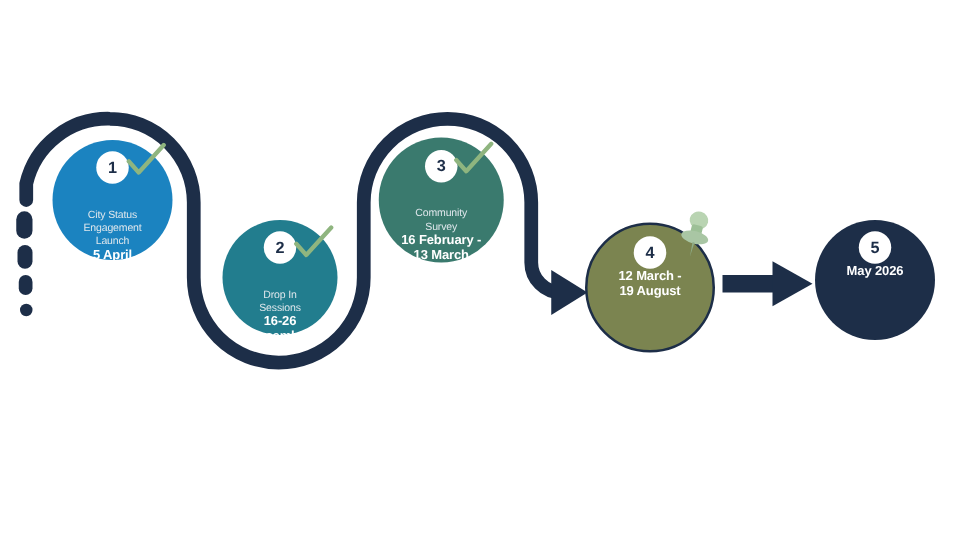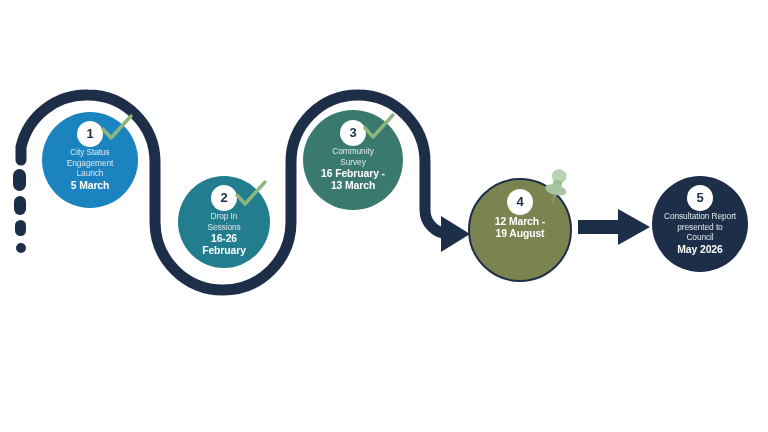--- a/index.html
+++ b/index.html
@@ -49,20 +49,21 @@
     text-align: center;
     flex: none;
   }
   .node-label {
     color: #dfe7ec;
     font-size: 8.4px;
     line-height: 10.6px;
     letter-spacing: -0.1px;
     padding: 0 4px;
     white-space: pre-line;
+    margin-top: 19px;
   }
   .node-date {
     color: #ffffff;
     font-size: 10.4px;
     font-weight: bold;
     line-height: 12.2px;
     letter-spacing: -0.1px;
     padding: 0 2px;
     white-space: pre-line;
     margin-top: 1px;
@@ -108,32 +109,32 @@
       <rect x="578" y="220" width="48" height="14" fill="#1d2e48"></rect>
       <polygon points="618,209 650,227 618,245" fill="#1d2e48"></polygon>
     </g>
   </svg>
 
   <div class="node" style="left:42px; top:112px; width:96px; height:96px; background:#1b83c0; padding-top:9px;">
     <div class="badge">1</div>
     <div class="node-label">City Status
 Engagement
 Launch</div>
-    <div class="node-date">5 March</div>
+    <div class="node-date">5 April</div>
   </div>
   <svg class="check" style="left:100px; top:114px; width:34px; height:30px;" viewBox="0 0 34 30">
     <path d="M3 15 L11 24 L31 2" fill="none" stroke="#8fb57f" stroke-width="3.4" stroke-linecap="round" stroke-linejoin="round"></path>
   </svg>
 
   <div class="node" style="left:178px; top:176px; width:92px; height:92px; background:#227d8e; padding-top:9px;">
     <div class="badge">2</div>
     <div class="node-label">Drop In
 Sessions</div>
     <div class="node-date">16-26
-February</div>
+December</div>
   </div>
   <svg class="check" style="left:234px; top:180px; width:34px; height:30px;" viewBox="0 0 34 30">
     <path d="M3 15 L11 24 L31 2" fill="none" stroke="#8fb57f" stroke-width="3.4" stroke-linecap="round" stroke-linejoin="round"></path>
   </svg>
 
   <div class="node" style="left:303px; top:110px; width:100px; height:100px; background:#3a7a6e; padding-top:10px;">
     <div class="badge">3</div>
     <div class="node-label">Community
 Survey</div>
     <div class="node-date">16 February -
@@ -152,19 +153,16 @@
     <g transform="rotate(14 16 18)">
       <ellipse cx="16" cy="9" rx="7.5" ry="7" fill="#b9d4b2"></ellipse>
       <rect x="11.5" y="13" width="9" height="9" rx="2" fill="#9dc097"></rect>
       <ellipse cx="16" cy="23" rx="11" ry="5" fill="#a9c6a4"></ellipse>
       <path d="M15.2 27 L16 39 L16.8 27 Z" fill="#8fae89"></path>
     </g>
   </svg>
 
   <div class="node" style="left:652px; top:176px; width:96px; height:96px; background:#1d2e48; padding-top:9px;">
     <div class="badge">5</div>
-    <div class="node-label">Consultation Report
-presented to
-Council</div>
     <div class="node-date">May 2026</div>
   </div>
 
 </div>
 
 </body></html>

